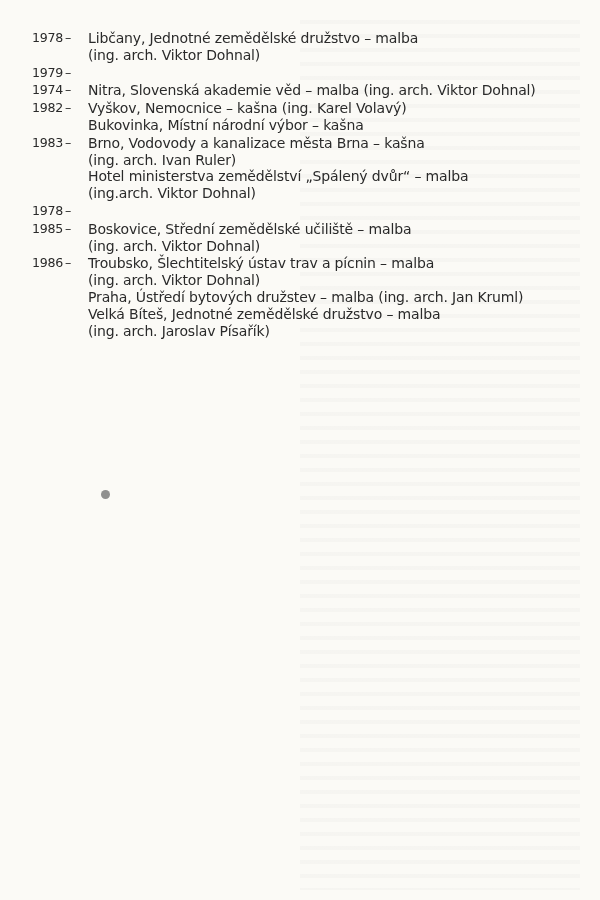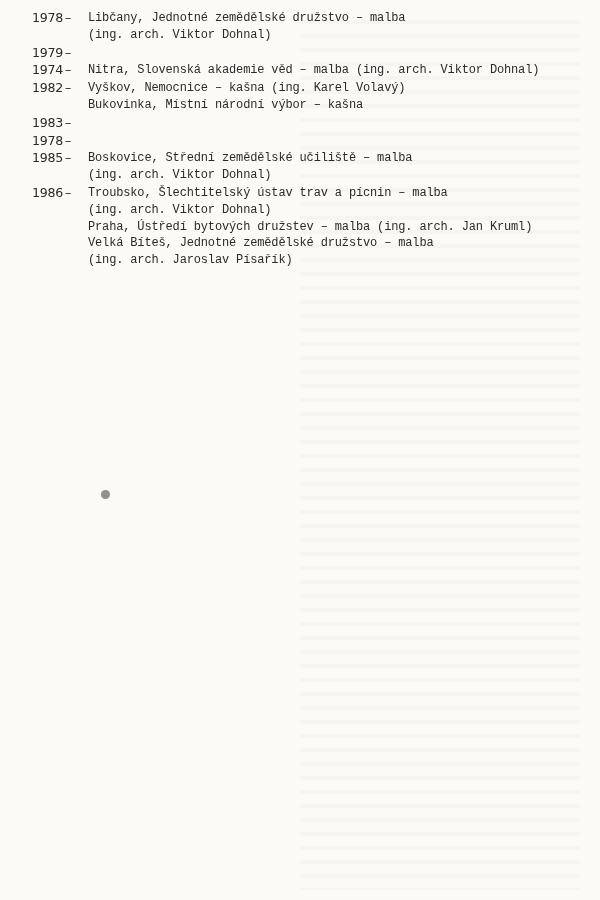--- a/index.html
+++ b/index.html
@@ -3,26 +3,26 @@
   <meta charset="utf-8">
   <style>
     html, body { margin: 0; padding: 0; }
     body {
       width: 600px; height: 900px; overflow: hidden;
       background: #fbfaf6;
       font-family: "DejaVu Sans", sans-serif;
       color: #2a2a2a;
       position: relative;
     }
-    .page { position: absolute; left: 32px; top: 10px; width: 560px; }
+    .page { position: absolute; left: 32px; top: 30px; width: 560px; }
     .entry { display: flex; align-items: flex-start; margin-bottom: 1px; }
     .year { width: 33px; font-size: 12.6px; line-height: 16.8px; letter-spacing: -0.3px; }
     .dash { width: 23px; font-size: 12.6px; line-height: 16.8px; text-align: left; }
     .lines { flex: 1; }
-    .line { font-size: 12px; line-height: 16.8px; white-space: nowrap; letter-spacing: -0.15px; font-family: Liberation Mono, monospace; }
+    .line { font-size: 14px; line-height: 16.8px; white-space: nowrap; letter-spacing: -0.15px; }
     .dot {
       position: absolute; left: 101px; top: 490px; width: 9px; height: 9px;
       border-radius: 50%; background: #7d7d7d; opacity: 0.85;
     }
     .bleed {
       position: absolute; left: 300px; top: 10px; width: 280px; height: 880px;
       background: repeating-linear-gradient(180deg, rgba(0,0,0,0) 0px, rgba(0,0,0,0) 10px, rgba(150,150,150,0.05) 10px, rgba(150,150,150,0.05) 14px);
       pointer-events: none;
     }
   </style>
@@ -55,20 +55,26 @@
     <span class="year">1982</span>
     <span class="dash">–</span>
     <div class="lines">
       <div class="line">Vyškov, Nemocnice – kašna (ing. Karel Volavý)</div>
       <div class="line">Bukovinka, Místní národní výbor – kašna</div>
     </div>
   </div>
   <div class="entry">
     <span class="year">1983</span>
     <span class="dash">–</span>
+    <div class="lines">
+      <div class="line">Brno, Vodovody a kanalizace města Brna – kašna</div>
+      <div class="line">(ing. arch. Ivan Ruler)</div>
+      <div class="line">Hotel ministerstva zemědělství „Spálený dvůr“ – malba</div>
+      <div class="line">(ing.arch. Viktor Dohnal)</div>
+    </div>
   </div>
   <div class="entry">
     <span class="year">1978</span>
     <span class="dash">–</span>
   </div>
   <div class="entry">
     <span class="year">1985</span>
     <span class="dash">–</span>
     <div class="lines">
       <div class="line">Boskovice, Střední zemědělské učiliště – malba</div>

